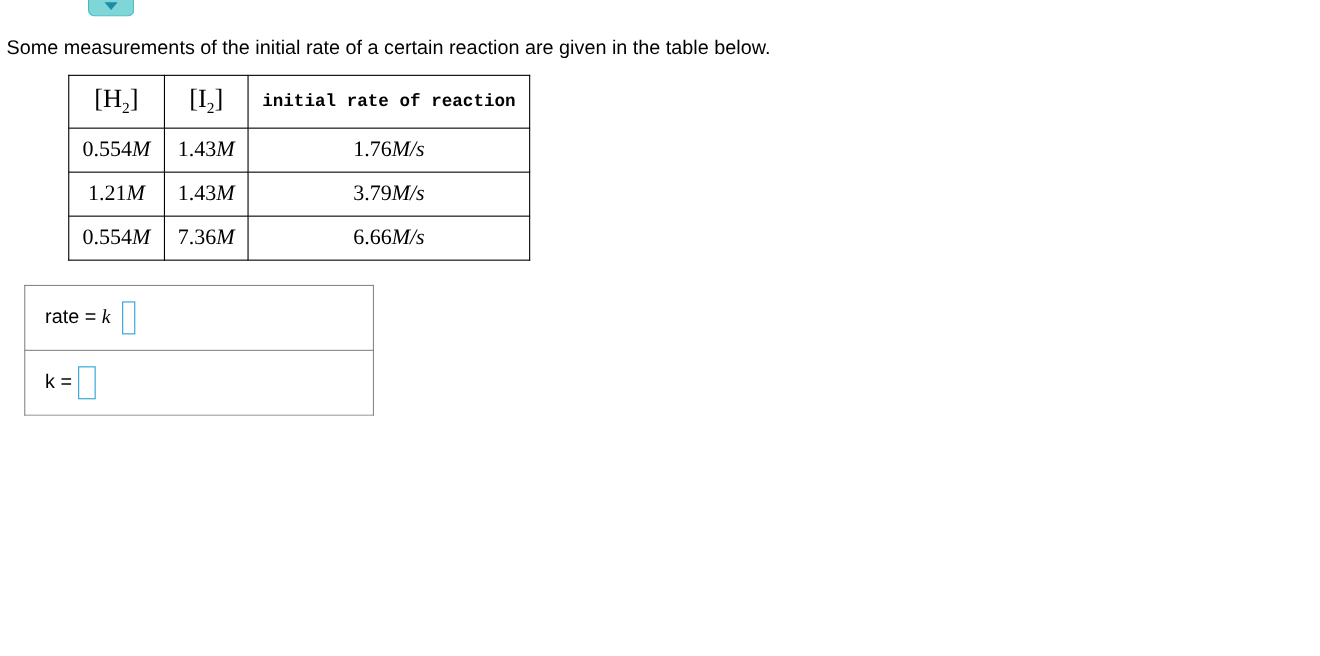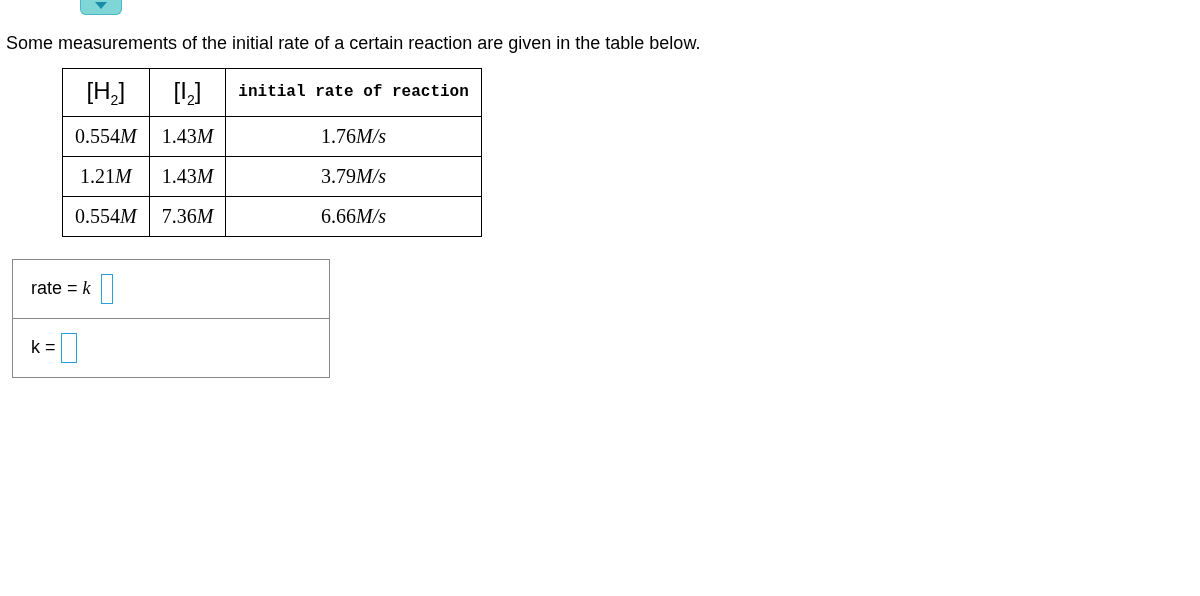--- a/index.html
+++ b/index.html
@@ -47,34 +47,34 @@
     font-weight: normal;
     font-size: 20px;
     font-family: "Times New Roman", serif;
   }
   table.data th {
     font-family: Liberation Mono, monospace;
     font-size: 16px;
     font-weight: bold;
   }
   .chem {
-    font-family: Liberation Sans, sans-serif;
+    font-family: Liberation Serif, serif;
     font-size: 24px;
     text-align: center;
   }
   .chem sub { font-size: 14px; }
   .q1 { margin: 0 0 14px 0; }
   .q2 { margin: 0 0 30px 0; }
   .math-serif { font-family: "Times New Roman", serif; }
   .ital { font-style: italic; }
 
   
   table.answer {
     border-collapse: collapse;
-    margin-left: 6px;
+    margin-left: 16px;
     border-radius: 17px;
   }
   table.answer td {
     border: 1px solid #888;
     padding: 14px 18px;
     font-size: 18px;
     vertical-align: middle;
   }
   .slot {
     display: inline-block;

